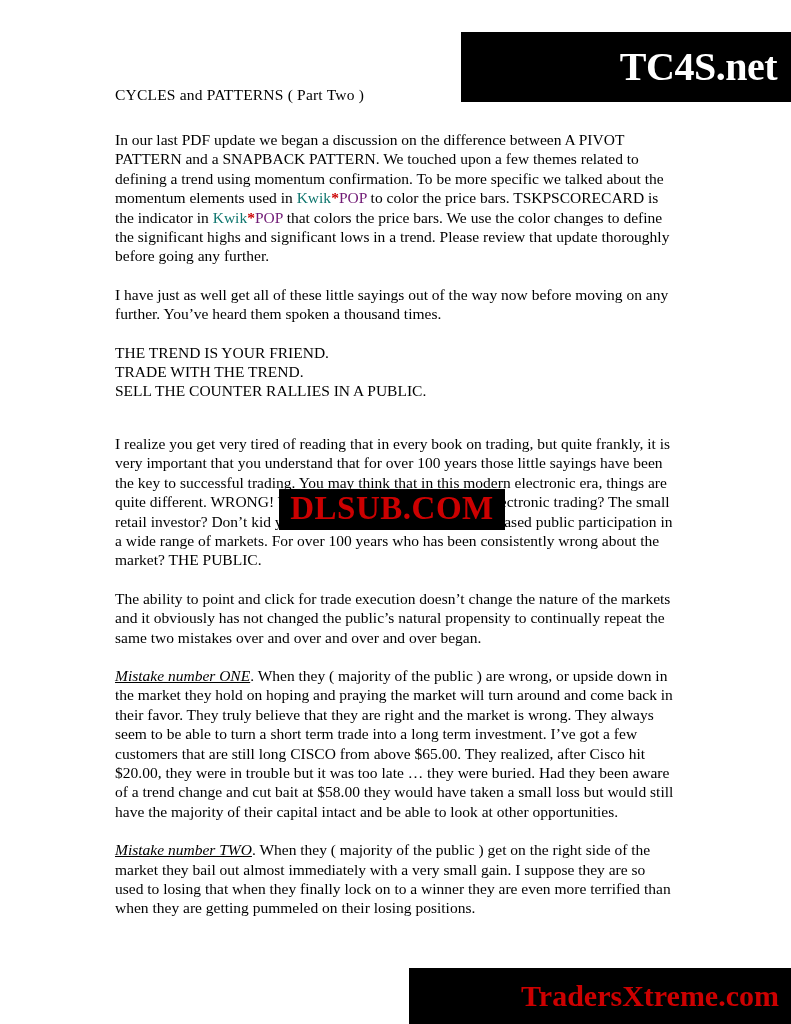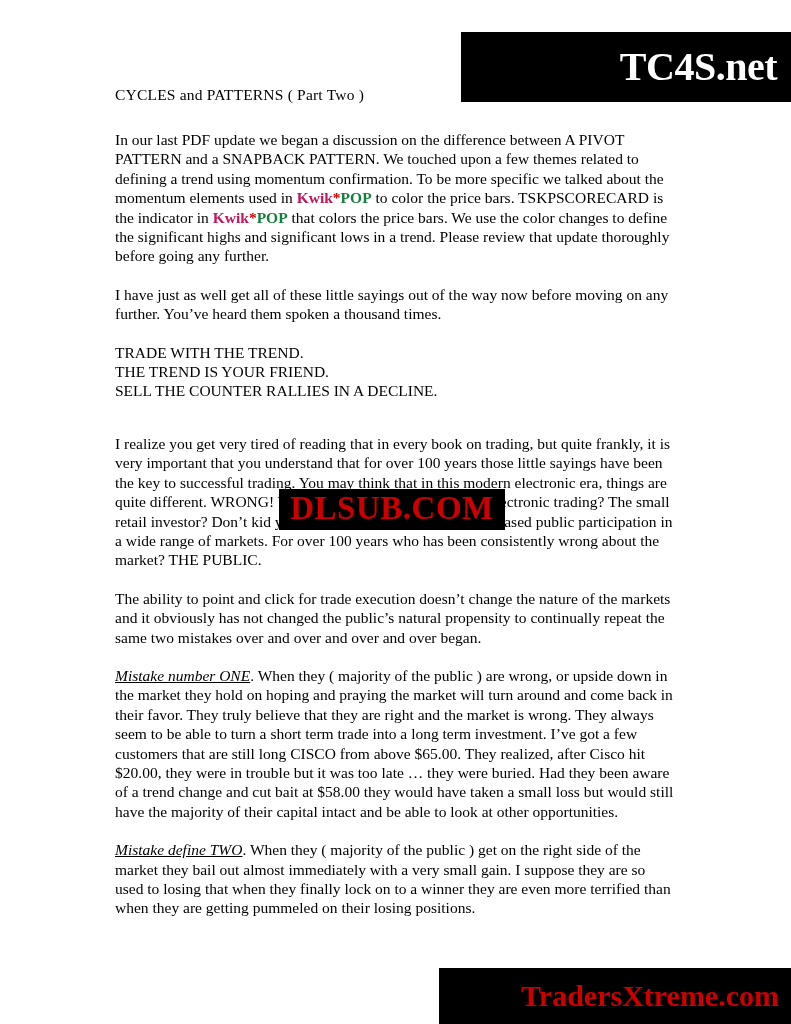--- a/index.html
+++ b/index.html
@@ -44,21 +44,21 @@
     color: #ffffff;
     letter-spacing: -0.5px;
     line-height: 1;
   }
 
   
   .bottom-logo {
     position: absolute;
     bottom: 0;
     right: 0;
-    width: 352px;
+    width: 382px;
     height: 56px;
     background: #000000;
     display: flex;
     align-items: center;
     justify-content: flex-end;
     padding-right: 12px;
     box-sizing: border-box;
   }
   .bottom-logo-text {
     font-family: "Liberation Serif", serif;
@@ -91,30 +91,30 @@
 
   .slogans {
     margin: 0 0 19px 0;
   }
   .slogans .line {
     font-size: 15.5px;
     line-height: 19.4px;
   }
 
   .kwik {
-    color: #be185d;
-    font-weight: bold;
+    color: #0f766e;
+    font-weight: normal;
   }
   .star {
     color: #cc0000;
     font-weight: bold;
   }
   .pop {
-    color: #15803d;
-    font-weight: bold;
+    color: #701a75;
+    font-weight: normal;
   }
 
   .underline {
     text-decoration: underline;
     font-style: italic;
   }
   .spacer-md { height: 14px; }
 
   
   .watermark {
@@ -151,34 +151,34 @@
 
   <div class="content">
 
     <div class="doc-title">CYCLES and PATTERNS ( Part Two )</div>
 
     <p class="para"><span>In our last PDF update we began a discussion on the difference between A PIVOT PATTERN and a SNAPBACK PATTERN. We touched upon a few themes related to defining a trend using momentum confirmation. To be more specific we talked about the momentum elements used in </span><span class="kwik">Kwik</span><span class="star">*</span><span class="pop">POP</span><span> to color the price bars. TSKPSCORECARD is the indicator in </span><span class="kwik">Kwik</span><span class="star">*</span><span class="pop">POP</span><span> that colors the price bars. We use the color changes to define the significant highs and significant lows in a trend. Please review that update thoroughly before going any further.</span></p>
 
     <p class="para">I have just as well get all of these little sayings out of the way now before moving on any further. You’ve heard them spoken a thousand times.</p>
 
     <div class="slogans">
+      <div class="line">THE TREND IS YOUR FRIEND.</div>
       <div class="line">TRADE WITH THE TREND.</div>
-      <div class="line">THE TREND IS YOUR FRIEND.</div>
-      <div class="line">SELL THE COUNTER RALLIES IN A DECLINE.</div>
+      <div class="line">SELL THE COUNTER RALLIES IN A PUBLIC.</div>
     </div>
 
     <div class="spacer-md"></div>
 
     <p class="para"> I realize you get very tired of reading that in every book on trading, but quite frankly, it is very important that you understand that for over 100 years those little sayings have been the key to successful trading. You may think that in this modern electronic era, things are quite different. WRONG! Who has benefited the most from electronic trading? The small retail investor? Don’t kid yourself. Electronic trading has increased public participation in a wide range of markets. For over 100 years who has been consistently wrong about the market? THE PUBLIC.</p>
 
     <p class="para">The ability to point and click for trade execution doesn’t change the nature of the markets and it obviously has not changed the public’s natural propensity to continually repeat the same two mistakes over and over and over and over began.</p>
 
     <p class="para"><span class="underline">Mistake number ONE</span><span>. When they ( majority of the public ) are wrong, or upside down in the market they hold on hoping and praying the market will turn around and come back in their favor. They truly believe that they are right and the market is wrong. They always seem to be able to turn a short term trade into a long term investment. I’ve got a few customers that are still long CISCO from above $65.00. They realized, after Cisco hit $20.00, they were in trouble but it was too late … they were buried. Had they been aware of a trend change and cut bait at $58.00 they would have taken a small loss but would still have the majority of their capital intact and be able to look at other opportunities.</span></p>
 
-    <p class="para"><span class="underline">Mistake define TWO</span><span>. When they ( majority of the public ) get on the right side of the market they bail out almost immediately with a very small gain. I suppose they are so used to losing that when they finally lock on to a winner they are even more terrified than when they are getting pummeled on their losing positions.</span></p>
+    <p class="para"><span class="underline">Mistake number TWO</span><span>. When they ( majority of the public ) get on the right side of the market they bail out almost immediately with a very small gain. I suppose they are so used to losing that when they finally lock on to a winner they are even more terrified than when they are getting pummeled on their losing positions.</span></p>
 
   </div>
 
   <div class="watermark">
     <span class="watermark-inner">DLSUB.COM</span>
   </div>
 
   <div class="bottom-logo">
     <span class="bottom-logo-text">TradersXtreme.com</span>
   </div>

